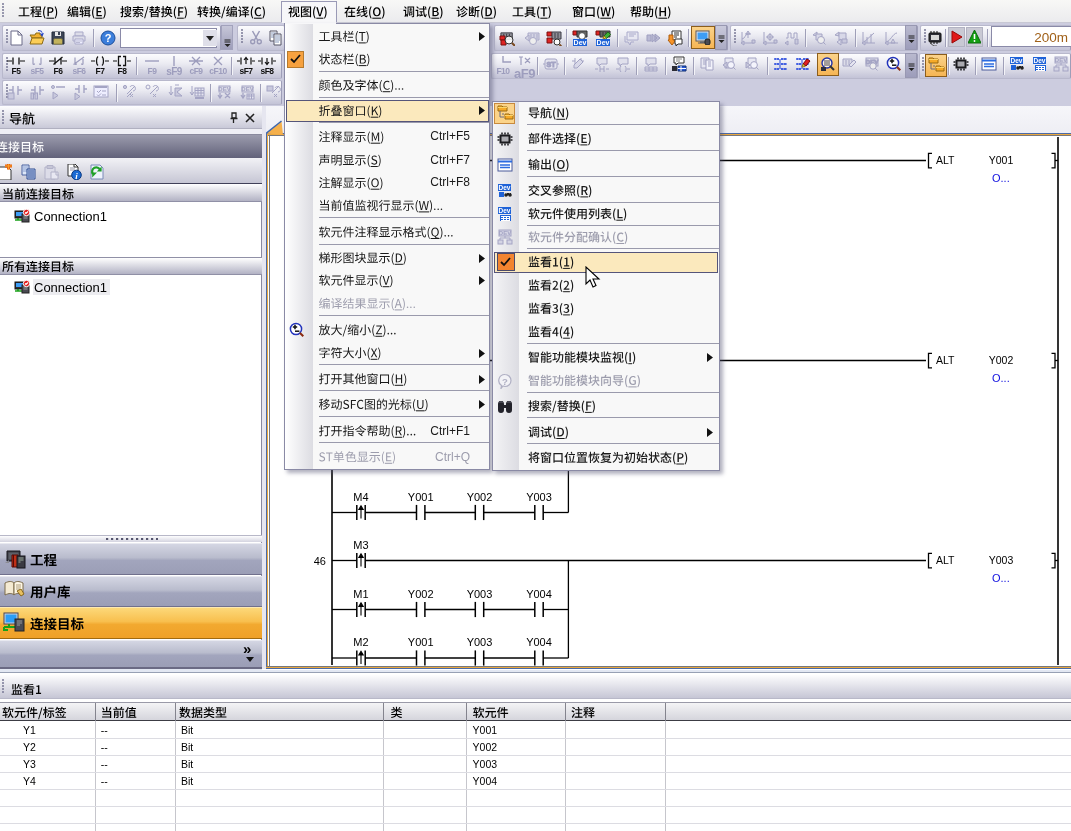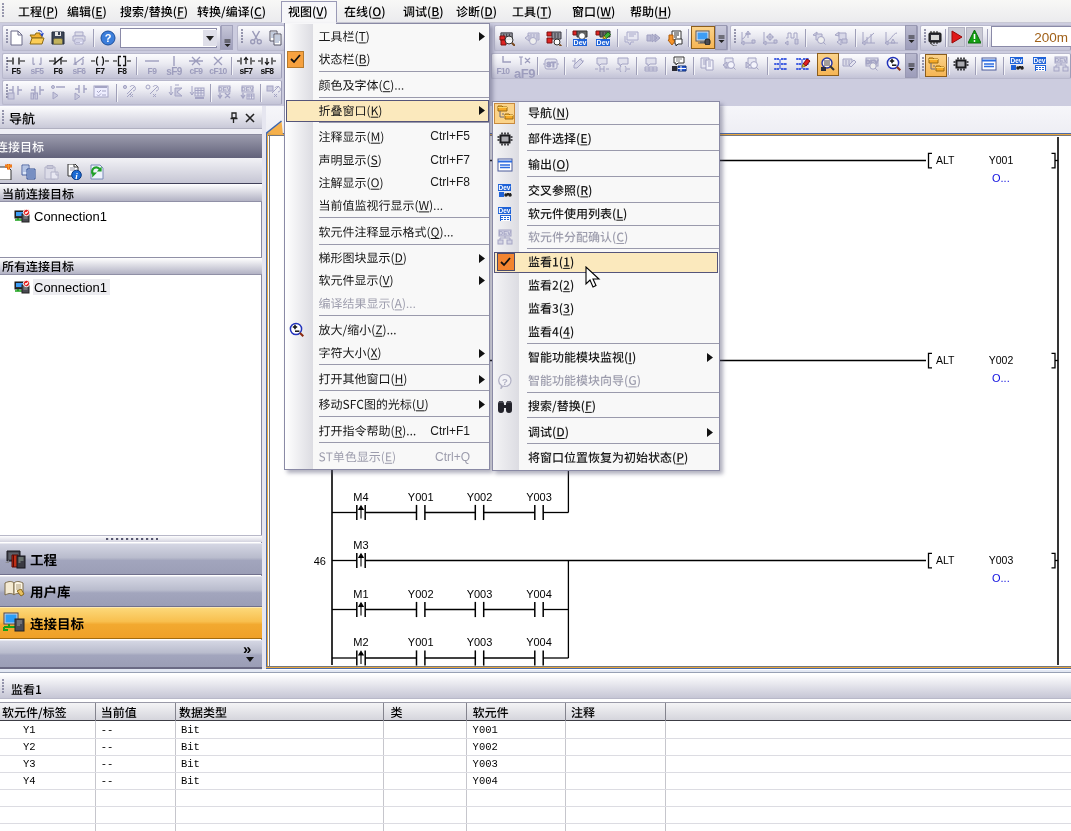--- a/index.html
+++ b/index.html
@@ -1,17 +1,17 @@
 <!DOCTYPE html>
 <html><head><meta charset="utf-8"><style>
 *{margin:0;padding:0;box-sizing:border-box}
 body{width:1071px;height:831px;overflow:hidden;position:relative;background:#fff}
 .a{position:absolute}
 .sans{font-family:"Liberation Sans",sans-serif;line-height:1.25;white-space:pre}
-.mono{font-family:Liberation Mono, monospace;line-height:1.25;white-space:pre}
+.mono{font-family:Liberation Sans, sans-serif;line-height:1.25;white-space:pre}
 svg{display:block}
 </style></head><body>
 <div class="a" style="left:0;top:0;width:1071px;height:831px;background:#fff"></div>
 <div class="a " style="left:0.0px;top:0.0px;width:1071.0px;height:23.0px;background:linear-gradient(#f8f8f6,#ebebee);border-bottom:1px solid #c8c8d4;"></div>
 <div class="a " style="left:0.0px;top:23.0px;width:1071.0px;height:83.0px;background:#ccccdf;"></div>
 <div class="a " style="left:281.0px;top:1.0px;width:56.0px;height:21.5px;background:#f7f7f9;border:1px solid #9a9ab6;border-bottom-color:#f7f7f9;z-index:2;"></div>
 <svg class="a" style="left:1.0px;top:3.0px;" width="4" height="18" viewBox="0 0 4 18">
     <path d="M1 1h2M1 4h2M1 7h2M1 10h2M1 13h2" stroke="#7a7a96" stroke-width="1.6" stroke-dasharray="2 1"></path>
   </svg>
 <div class="a " style="left:2.0px;top:24.5px;width:219.0px;height:26.0px;background:linear-gradient(180deg,#fcfcfe 0%,#ebebf2 40%,#d7d7e4 70%,#c3c3d7 100%);border-radius:2px;border:1px solid #b8b8cc;border-right-color:#9e9eb8;"></div>

